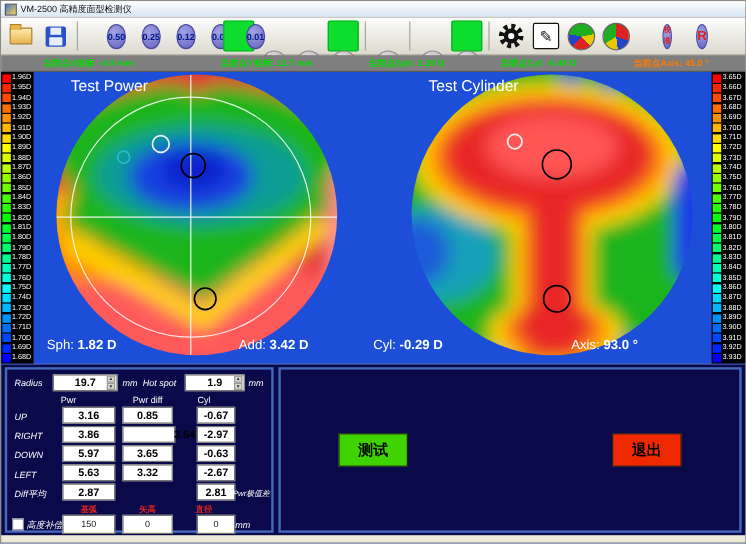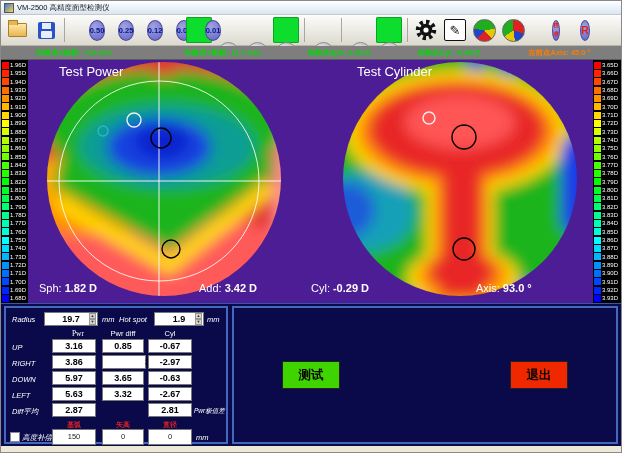--- a/index.html
+++ b/index.html
@@ -43,21 +43,21 @@
   .cal-lbl{font-size:6px;font-weight:bold;color:#d22;}
   .r-lbl{font-size:11px;font-weight:bold;color:#d22;}
 
   
   .statusbar{height:13px;background:#7e7e7e;position:relative;border-bottom:1px solid #5a5a5a;}
   .statusbar span{position:absolute;top:2px;font-size:7.5px;font-weight:bold;color:#00dc00;white-space:nowrap;}
   .st-x{left:35px;} .st-y{left:183px;} .st-sph{left:306px;} .st-cyl{left:416px;}
   .st-axis{left:527px;color:#ff7b00 !important;}
 
   
-  .maparea{height:243px;background:#4c1d95;position:relative;padding-left:32px;}
+  .maparea{height:243px;background:#1d4ed8;position:relative;padding-left:32px;}
   .scale{position:absolute;top:0;bottom:0;background:#000;display:flex;flex-direction:column;padding:1px 0 0 1px;box-sizing:border-box;}
   .scale-left{left:0;width:27px;}
   .scale-right{right:0;width:28px;}
   .scale-row{height:8.34px;display:flex;align-items:center;gap:1px;}
   .scale-sq{width:7px;height:7px;flex:0 0 auto;}
   .scale-lb{font-size:6px;color:#fff;white-space:nowrap;}
   .mapbox{position:absolute;top:0;width:270px;height:240px;}
   .mapbox-left{left:28px;} .mapbox-right{left:324px;}
   .map-title{position:absolute;left:30px;top:4px;font-size:13px;font-weight:500;color:#fff;z-index:5;}
   .map-val{position:absolute;top:222px;font-size:11px;color:#fff;z-index:5;white-space:nowrap;}
@@ -67,21 +67,21 @@
   
   .bottompanel{height:143px;background:#0a0a4a;display:flex;gap:4px;padding:2px 3px;box-sizing:border-box;border-top:1px solid #3a55a8;}
   .leftbox{width:224px;border:2px solid #4468bc;position:relative;box-sizing:border-box;flex:0 0 auto;}
   .rightbox{flex:1;border:2px solid #4468bc;display:flex;align-items:center;justify-content:space-between;padding:0 48px;box-sizing:border-box;}
   .plabel{position:absolute;font-size:7.5px;color:#fff;white-space:nowrap;font-style:italic;}
   .pinput{position:absolute;background:#fff;border:1px solid #777;box-sizing:border-box;text-align:center;font-weight:bold;color:#000;}
   .spin{position:absolute;right:1px;top:0;bottom:0;width:7px;display:flex;flex-direction:column;justify-content:center;}
   .spin i{font-style:normal;font-size:4px;line-height:4px;color:#333;text-align:center;background:#d8d4cc;border:1px solid #999;height:5px;}
   .colhead{position:absolute;top:21px;font-size:7.5px;color:#fff;transform:translateX(-50%);}
   .cell{height:14px;line-height:12px;font-size:9px;}
-  .c1{left:46px;width:44px;} .c2{left:96px;width:42px;} .c3{left:142px;width:44px;}
+  .c1{left:46px;width:44px;} .c2{left:96px;width:42px;} .c3{left:158px;width:32px;}
   .redlab{position:absolute;top:112px;font-size:7px;font-weight:bold;color:#e02222;transform:translateX(-50%);}
   .chk{position:absolute;left:4px;top:124px;width:8px;height:8px;background:#fff;border:1px solid #889;}
   .compcell{height:16px;line-height:14px;font-size:7.5px;font-weight:normal;color:#222;}
   .bigbtn{height:28px;border:1px solid #222;font-size:12.5px;font-weight:bold;color:#000;font-family:"Liberation Sans",sans-serif;cursor:pointer;padding:0 10px;min-width:58px;}
   .btn-yellow{background:#f0e400;}
   .btn-green{background:#3fd400;}
   .btn-red{background:#f02800;}
 </style>
 </head>
 <body>
@@ -534,21 +534,21 @@
       <span class="plabel" style="left:113px;top:7px;">Hot spot</span>
       <div class="pinput cell" style="left:148px;top:4px;width:50px;">
         <span>1.9</span>
         <span class="spin">
             <i>▲</i>
             <i>▼</i>
           </span>
       </div>
       <span class="plabel" style="left:201px;top:7px;">mm</span>
 
-      <span class="colhead" style="left:72px;font-family:Liberation Serif, serif;">Pwr</span>
+      <span class="colhead" style="left:51px;">Pwr</span>
       <span class="colhead" style="left:117px;">Pwr diff</span>
       <span class="colhead" style="left:164px;">Cyl</span>
 
       <span class="plabel" style="left:6px;top:35px;">UP</span>
       <div class="pinput cell c1" style="top:31px;">3.16</div>
       <div class="pinput cell c2" style="top:31px;">0.85</div>
       <div class="pinput cell c3" style="top:31px;">-0.67</div>
 
       <span class="plabel" style="left:6px;top:51px;">RIGHT</span>
       <div class="pinput cell c1" style="top:47px;">3.86</div>

